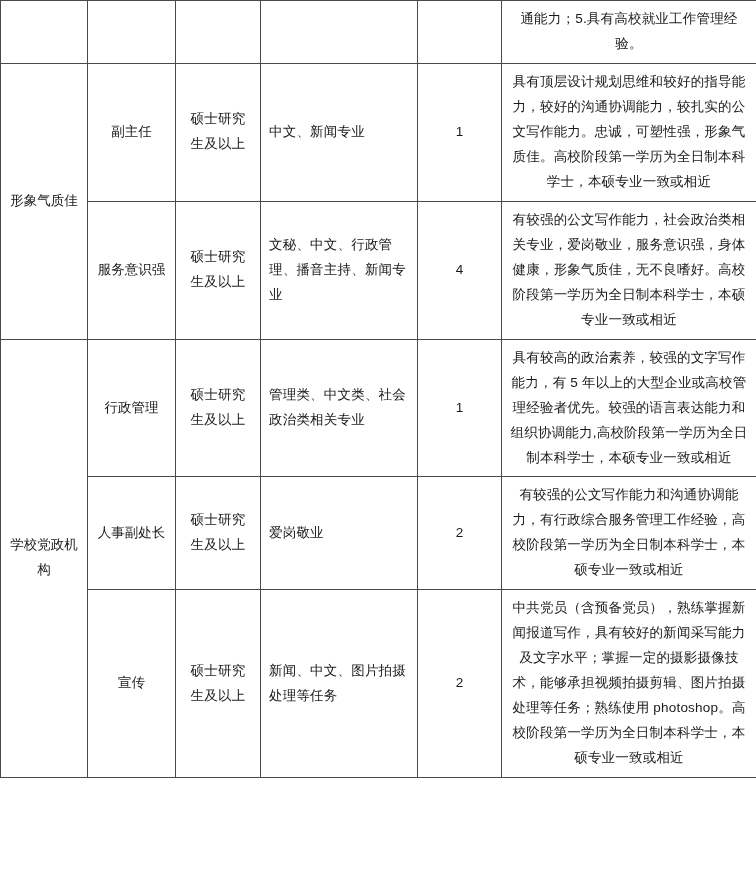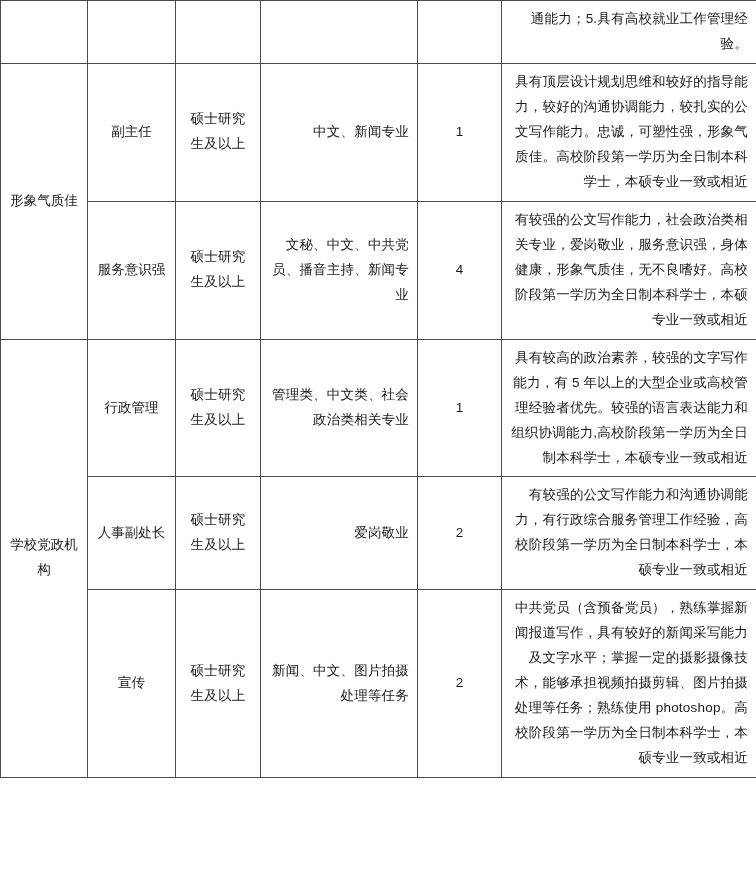--- a/index.html
+++ b/index.html
@@ -32,24 +32,24 @@
   col.c-post  { width: 88px; }
   col.c-edu   { width: 85px; }
   col.c-major { width: 157px; }
   col.c-num   { width: 84px; }
   col.c-req   { width: 255px; }
 
   td.dept, td.post, td.edu, td.num {
     text-align: center;
   }
   td.major {
-    text-align: right;
+    text-align: left;
   }
   td.req {
-    text-align: right;
+    text-align: center;
   }
   td.edu, td.major, td.req {
     letter-spacing: 0.2px;
   }
   td.first-partial {
     vertical-align: top;
   }
 </style>
 </head>
 <body>
@@ -79,21 +79,21 @@
       <td class="post">副主任</td>
       <td class="edu">硕士研究生及以上</td>
       <td class="major">中文、新闻专业</td>
       <td class="num">1</td>
       <td class="req">具有顶层设计规划思维和较好的指导能力，较好的沟通协调能力，较扎实的公文写作能力。忠诚，可塑性强，形象气质佳。高校阶段第一学历为全日制本科学士，本硕专业一致或相近</td>
     </tr>
 
     <tr>
       <td class="post">服务意识强</td>
       <td class="edu">硕士研究生及以上</td>
-      <td class="major">文秘、中文、中共党员、播音主持、新闻专业</td>
+      <td class="major">文秘、中文、行政管理、播音主持、新闻专业</td>
       <td class="num">4</td>
       <td class="req">有较强的公文写作能力，社会政治类相关专业，爱岗敬业，服务意识强，身体健康，形象气质佳，无不良嗜好。高校阶段第一学历为全日制本科学士，本硕专业一致或相近</td>
     </tr>
 
     <tr>
       <td class="dept" rowspan="3">学校党政机构</td>
       <td class="post">行政管理</td>
       <td class="edu">硕士研究生及以上</td>
       <td class="major">管理类、中文类、社会政治类相关专业</td>
       <td class="num">1</td>

